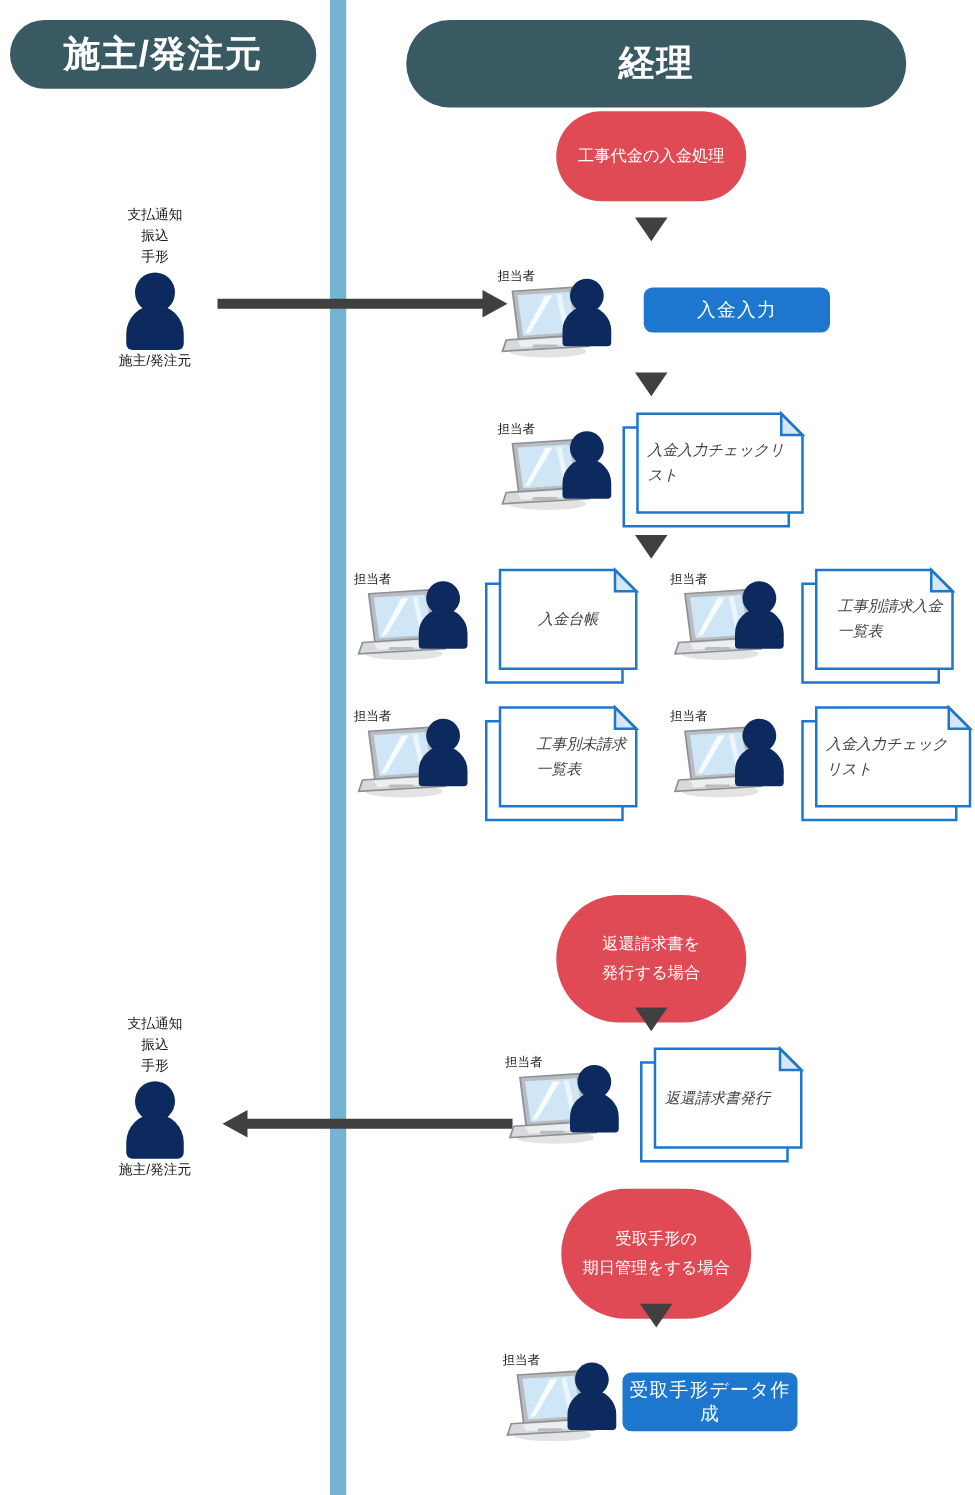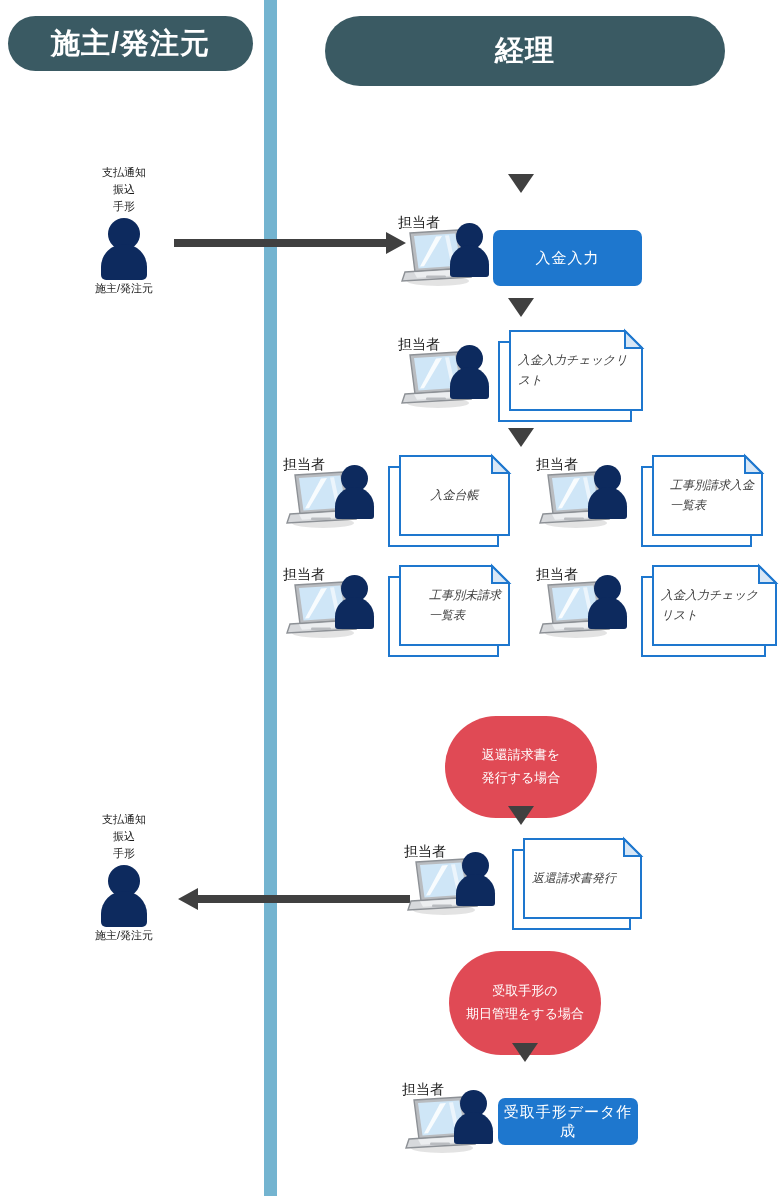--- a/index.html
+++ b/index.html
@@ -85,21 +85,21 @@
     text-align:center;font-size:11px;color:#1a1a1a;line-height:1.55;
   }
   .actor .cap-bottom{
     position:absolute;left:-34px;top:100%;width:124px;margin-top:3px;
     text-align:center;font-size:11px;color:#1a1a1a;
   }
 
   
   .operator{position:absolute;width:96px;height:72px;}
   .operator .op-label{
-    position:absolute;left:-2px;top:-3px;font-size:14px;color:#1a1a1a;
+    position:absolute;left:-2px;top:-3px;font-size:10px;color:#1a1a1a;
     white-space:nowrap;
   }
   .operator .laptop{position:absolute;left:0;top:11px;width:72px;height:58px;}
   .operator .laptop svg{display:block;width:72px;height:58px;overflow:visible;}
   .operator .mini-person{position:absolute;left:49px;top:6px;width:42px;height:55px;}
   .operator .mini-head{
     position:absolute;left:7px;top:0;width:27px;height:27px;border-radius:50%;
     background:#0d2a5e;
   }
   .operator .mini-body{
@@ -114,20 +114,25 @@
 
   <div class="lane-divider"></div>
 
   <div class="lane-header left">
     <span>施主/発注元</span>
   </div>
   <div class="lane-header right">
     <span>経理</span>
   </div>
 
+  <div class="red-node" style="left:445px;top:89px;width:152px;height:72px;">
+    <div>
+      <div>工事代金の入金処理</div>
+    </div>
+  </div>
   <div class="down-arrow" style="left:508px;top:174px;"></div>
 
   <div class="actor" style="left:96px;top:218px;">
     <div class="cap-top">
       <div>支払通知</div>
       <div>振込</div>
       <div>手形</div>
     </div>
     <div class="glyph">
       <div class="head"></div>
@@ -154,21 +159,21 @@
         <path d="M5 44 L68 40 L71 49 L2 53 Z" fill="#d7d9dc" stroke="#8d9196" stroke-width="1.4"></path>
         <path d="M14 44.5 L60 41.5 L62 47 L17 49.8 Z" fill="#eceef0"></path>
         <rect x="26" y="47.5" width="20" height="2.6" rx="1.2" fill="#b9bcc0"></rect>
       </svg>
     </div>
     <div class="mini-person">
       <div class="mini-head"></div>
       <div class="mini-body"></div>
     </div>
   </div>
-  <div class="blue-box" style="left:493px;top:230px;width:149px;height:56px;">
+  <div class="blue-box" style="left:515px;top:230px;width:149px;height:36px;">
     <span>入金入力</span>
   </div>
 
   <div class="down-arrow" style="left:508px;top:298px;"></div>
 
   <div class="operator" style="left:400px;top:339px;">
     <div class="op-label">担当者</div>
     <div class="laptop">
       <svg viewBox="0 0 72 58">
         <ellipse cx="38" cy="53" rx="31" ry="5" fill="#cccccc" opacity="0.55"></ellipse>

